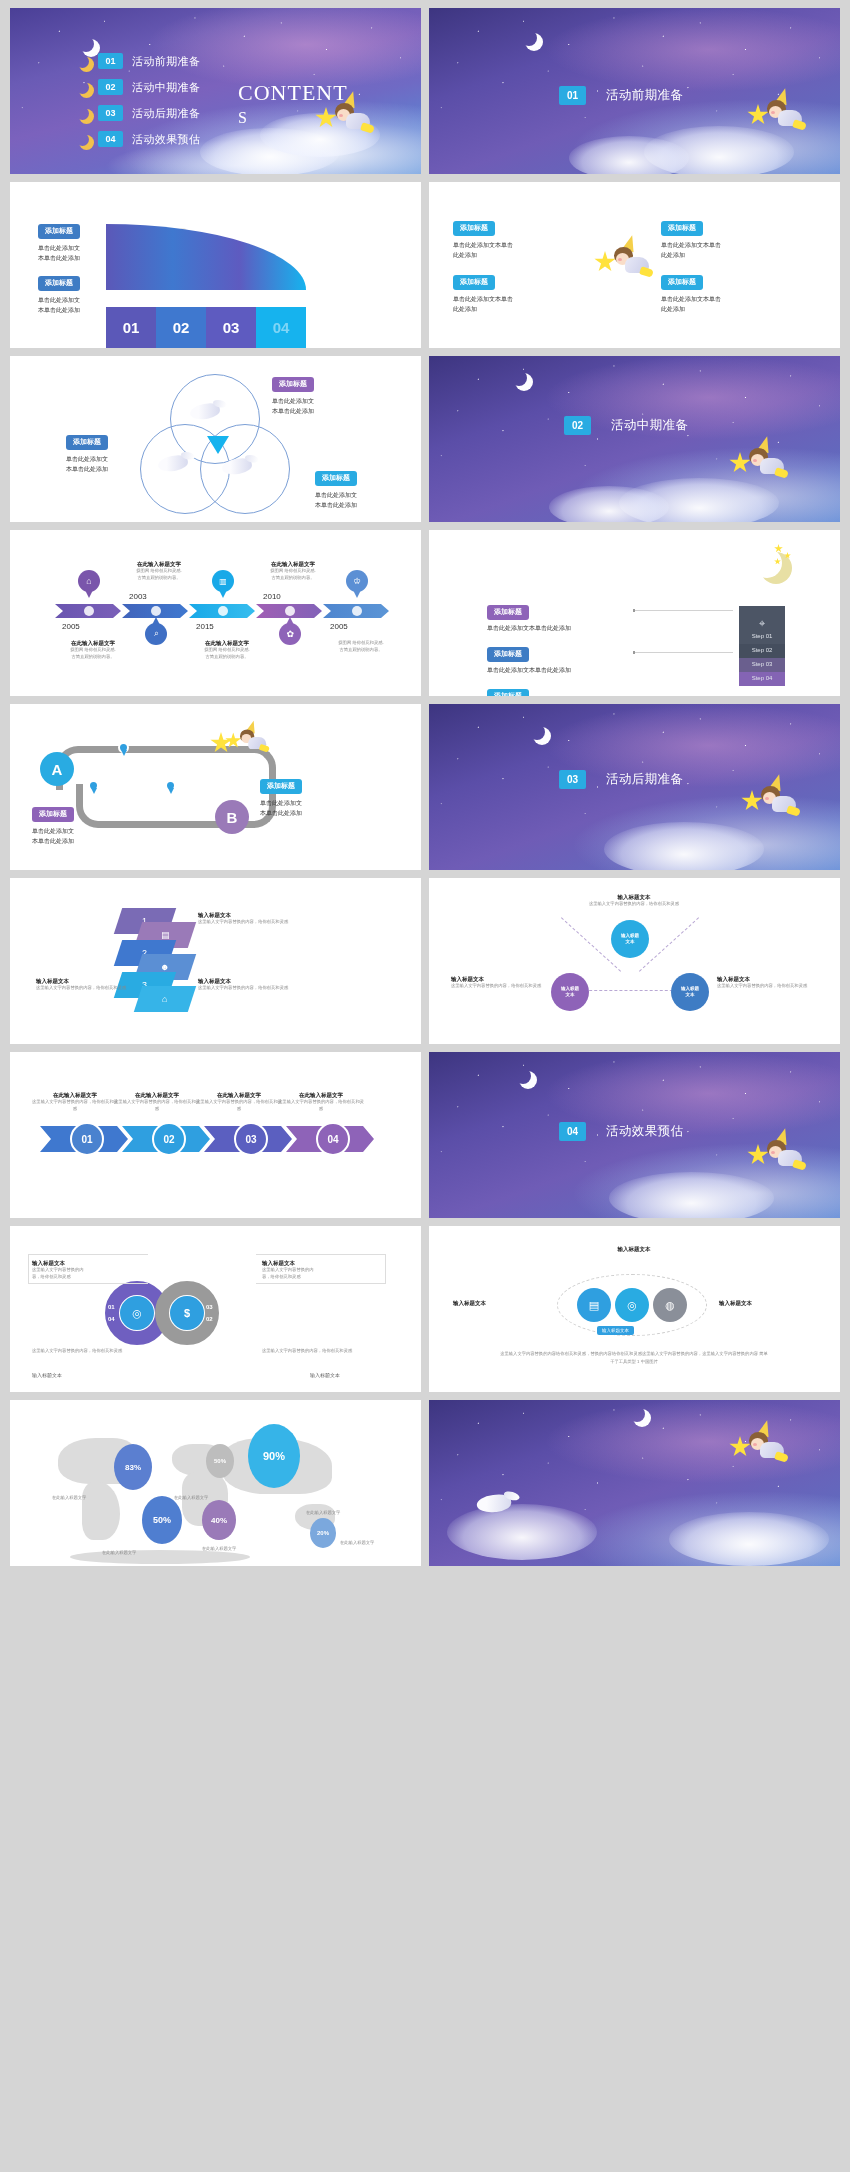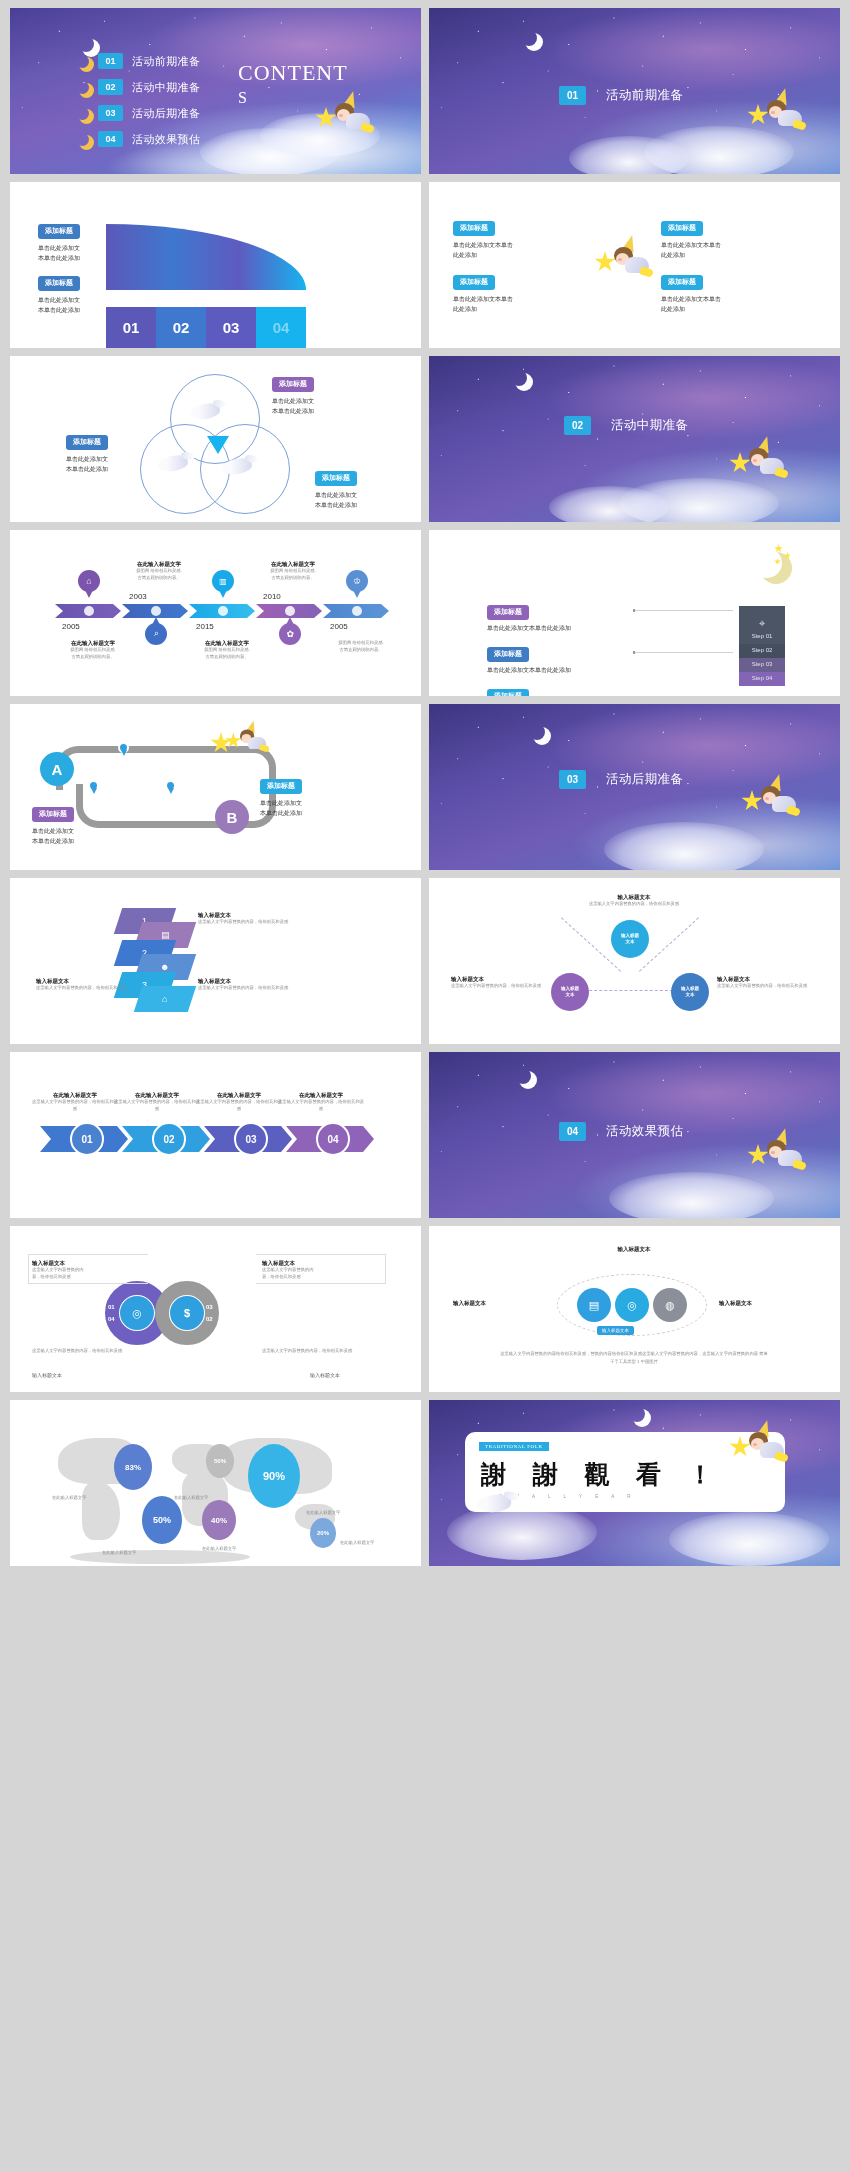--- a/index.html
+++ b/index.html
@@ -79,21 +79,21 @@
   .num-chip {
     width:25px;height:16px;border-radius:2px;
     background:#29abe2;color:#fff;
     font-size:9px;line-height:16px;text-align:center;font-weight:600;
     flex:0 0 auto;
   }
   .num-chip.lg { width:27px;height:19px;line-height:19px;font-size:10px; }
   .toc-label { color:#fff; font-size:11px; letter-spacing:.4px; white-space:nowrap; }
   .content-word {
     position:absolute; color:#fff; font-family:"Liberation Serif", serif;
-    letter-spacing:1px; line-height:1;
+    letter-spacing:1px; line-height:1;margin-top:20px;
   }
   
   .boy { position:absolute; width:56px; height:46px; }
   .boy .star {
     position:absolute; left:0; top:14px; width:22px;height:22px;
     background:#ffe23d;
     clip-path: polygon(50% 0%,61% 35%,98% 35%,68% 57%,79% 91%,50% 70%,21% 91%,32% 57%,2% 35%,39% 35%);
     filter: drop-shadow(0 0 1px #d9a400);
   }
   .boy .head {
@@ -740,21 +740,21 @@
     <div class="landmass" style="left:212px;top:38px;width:110px;height:56px;border-radius:35% 50% 30% 40%;"></div>
     <div class="landmass" style="left:285px;top:104px;width:40px;height:26px;border-radius:45% 38% 42% 50%;"></div>
     <div class="landmass" style="left:60px;top:150px;width:180px;height:14px;border-radius:50%;"></div>
 
     <div class="bubble" style="left:104px;top:44px;width:38px;height:46px;background:#5b7fd0;font-size:8px;">
         <span>83%</span>
       </div>
     <div class="bubble" style="left:196px;top:44px;width:28px;height:34px;background:#bdbdbd;font-size:6px;">
         <span>50%</span>
       </div>
-    <div class="bubble" style="left:238px;top:44px;width:52px;height:64px;background:#36b4e8;font-size:11px;">
+    <div class="bubble" style="left:238px;top:24px;width:52px;height:64px;background:#36b4e8;font-size:11px;">
         <span>90%</span>
       </div>
     <div class="bubble" style="left:132px;top:96px;width:40px;height:48px;background:#4f7ed0;font-size:9px;">
         <span>50%</span>
       </div>
     <div class="bubble" style="left:192px;top:100px;width:34px;height:40px;background:#9a7ab8;font-size:8px;">
         <span>40%</span>
       </div>
     <div class="bubble" style="left:300px;top:118px;width:26px;height:30px;background:#7ba8dd;font-size:6px;">
         <span>20%</span>
@@ -768,25 +768,20 @@
     <div class="blk tiny" style="left:330px;top:140px;">在此输入标题文字</div>
   </div>
 
   <div class="slide">
     <div class="sky deep"></div>
     <div class="stars"></div>
     <div class="moon-white" style="left:200px;top:6px;"></div>
     <div class="cloud" style="left:18px;top:104px;width:150px;height:56px;"></div>
     <div class="cloud" style="left:240px;top:112px;width:160px;height:54px;"></div>
 
-    <div class="tycard" style="left:36px;top:32px;width:320px;height:80px;">
-      <div class="ty-badge" style="position:absolute;left:14px;top:10px;">TRADITIONAL FOLK</div>
-      <div class="ty-title" style="position:absolute;left:16px;top:26px;font-size:25px;">謝 謝 觀 看 ！</div>
-      <div class="ty-sub" style="position:absolute;left:34px;top:62px;">S M A L L   Y E A R</div>
-    </div>
 
     <div class="fox" style="left:50px;top:96px;transform:rotate(-6deg) scale(1.15);"></div>
     <div class="boy" style="left:300px;top:22px;">
       <div class="star"></div>
       <div class="hat"></div>
       <div class="head"></div>
       <div class="face"></div>
       <div class="cheek"></div>
       <div class="body"></div>
       <div class="shoe"></div>

